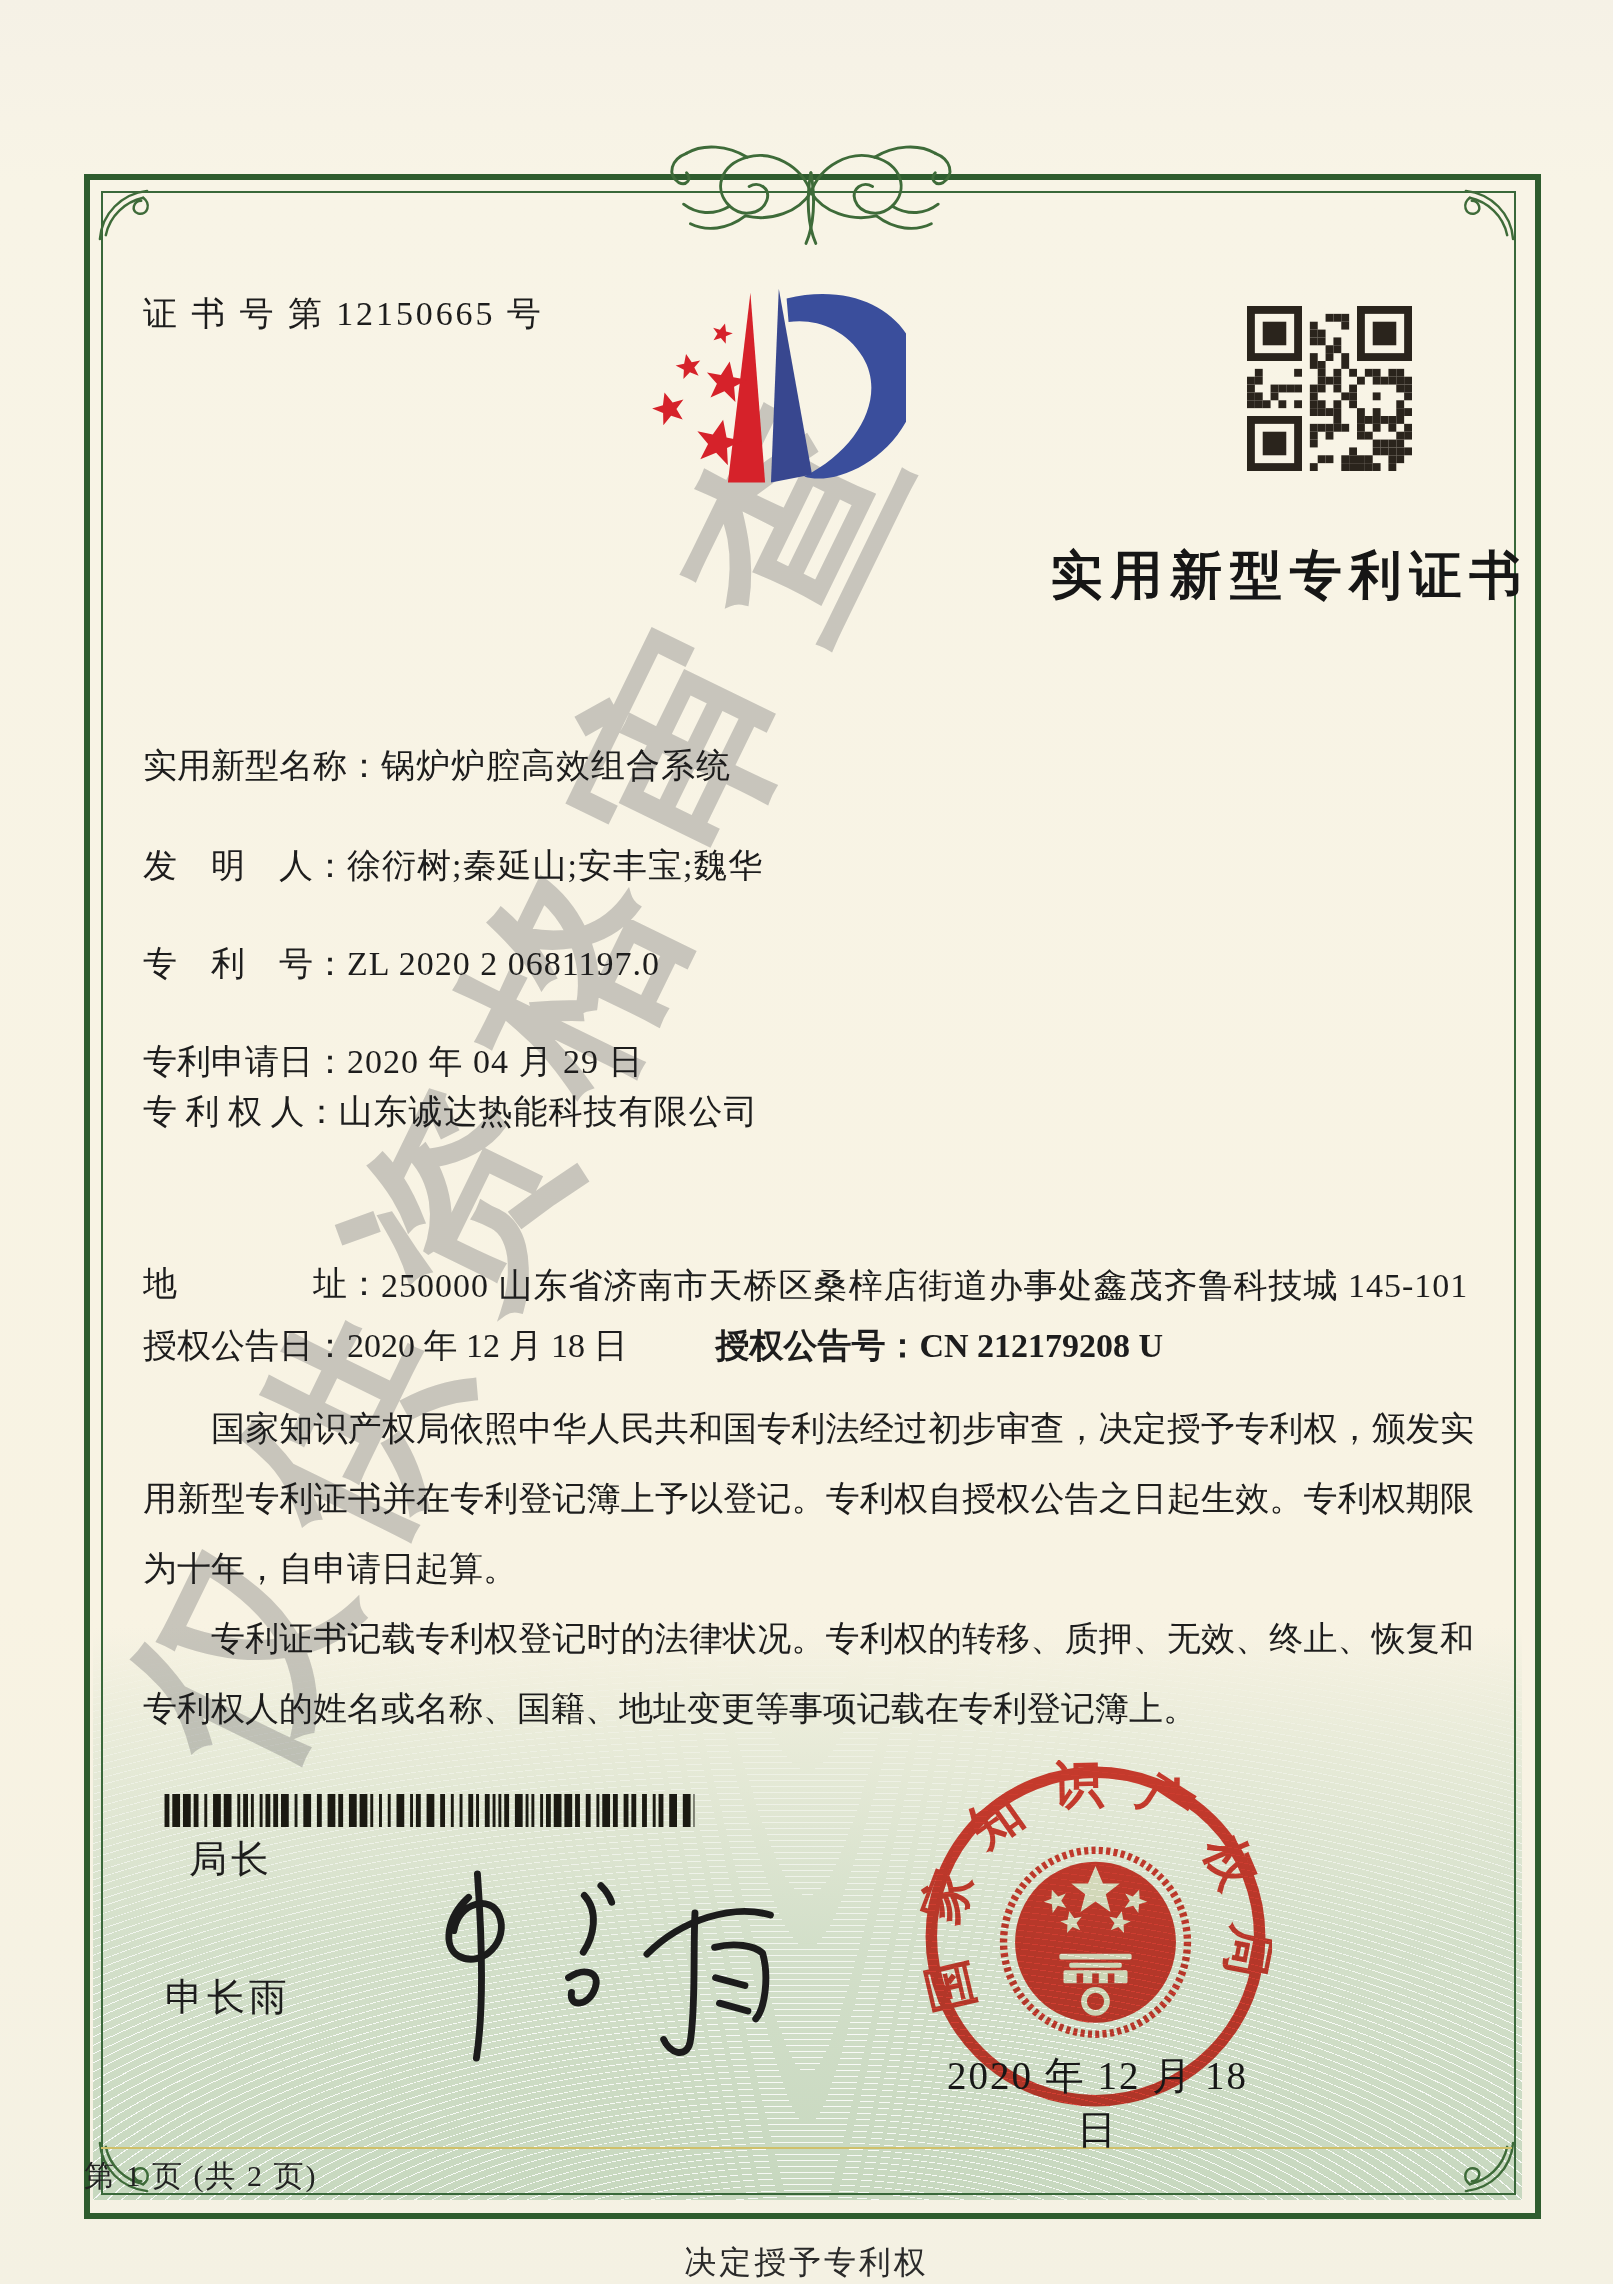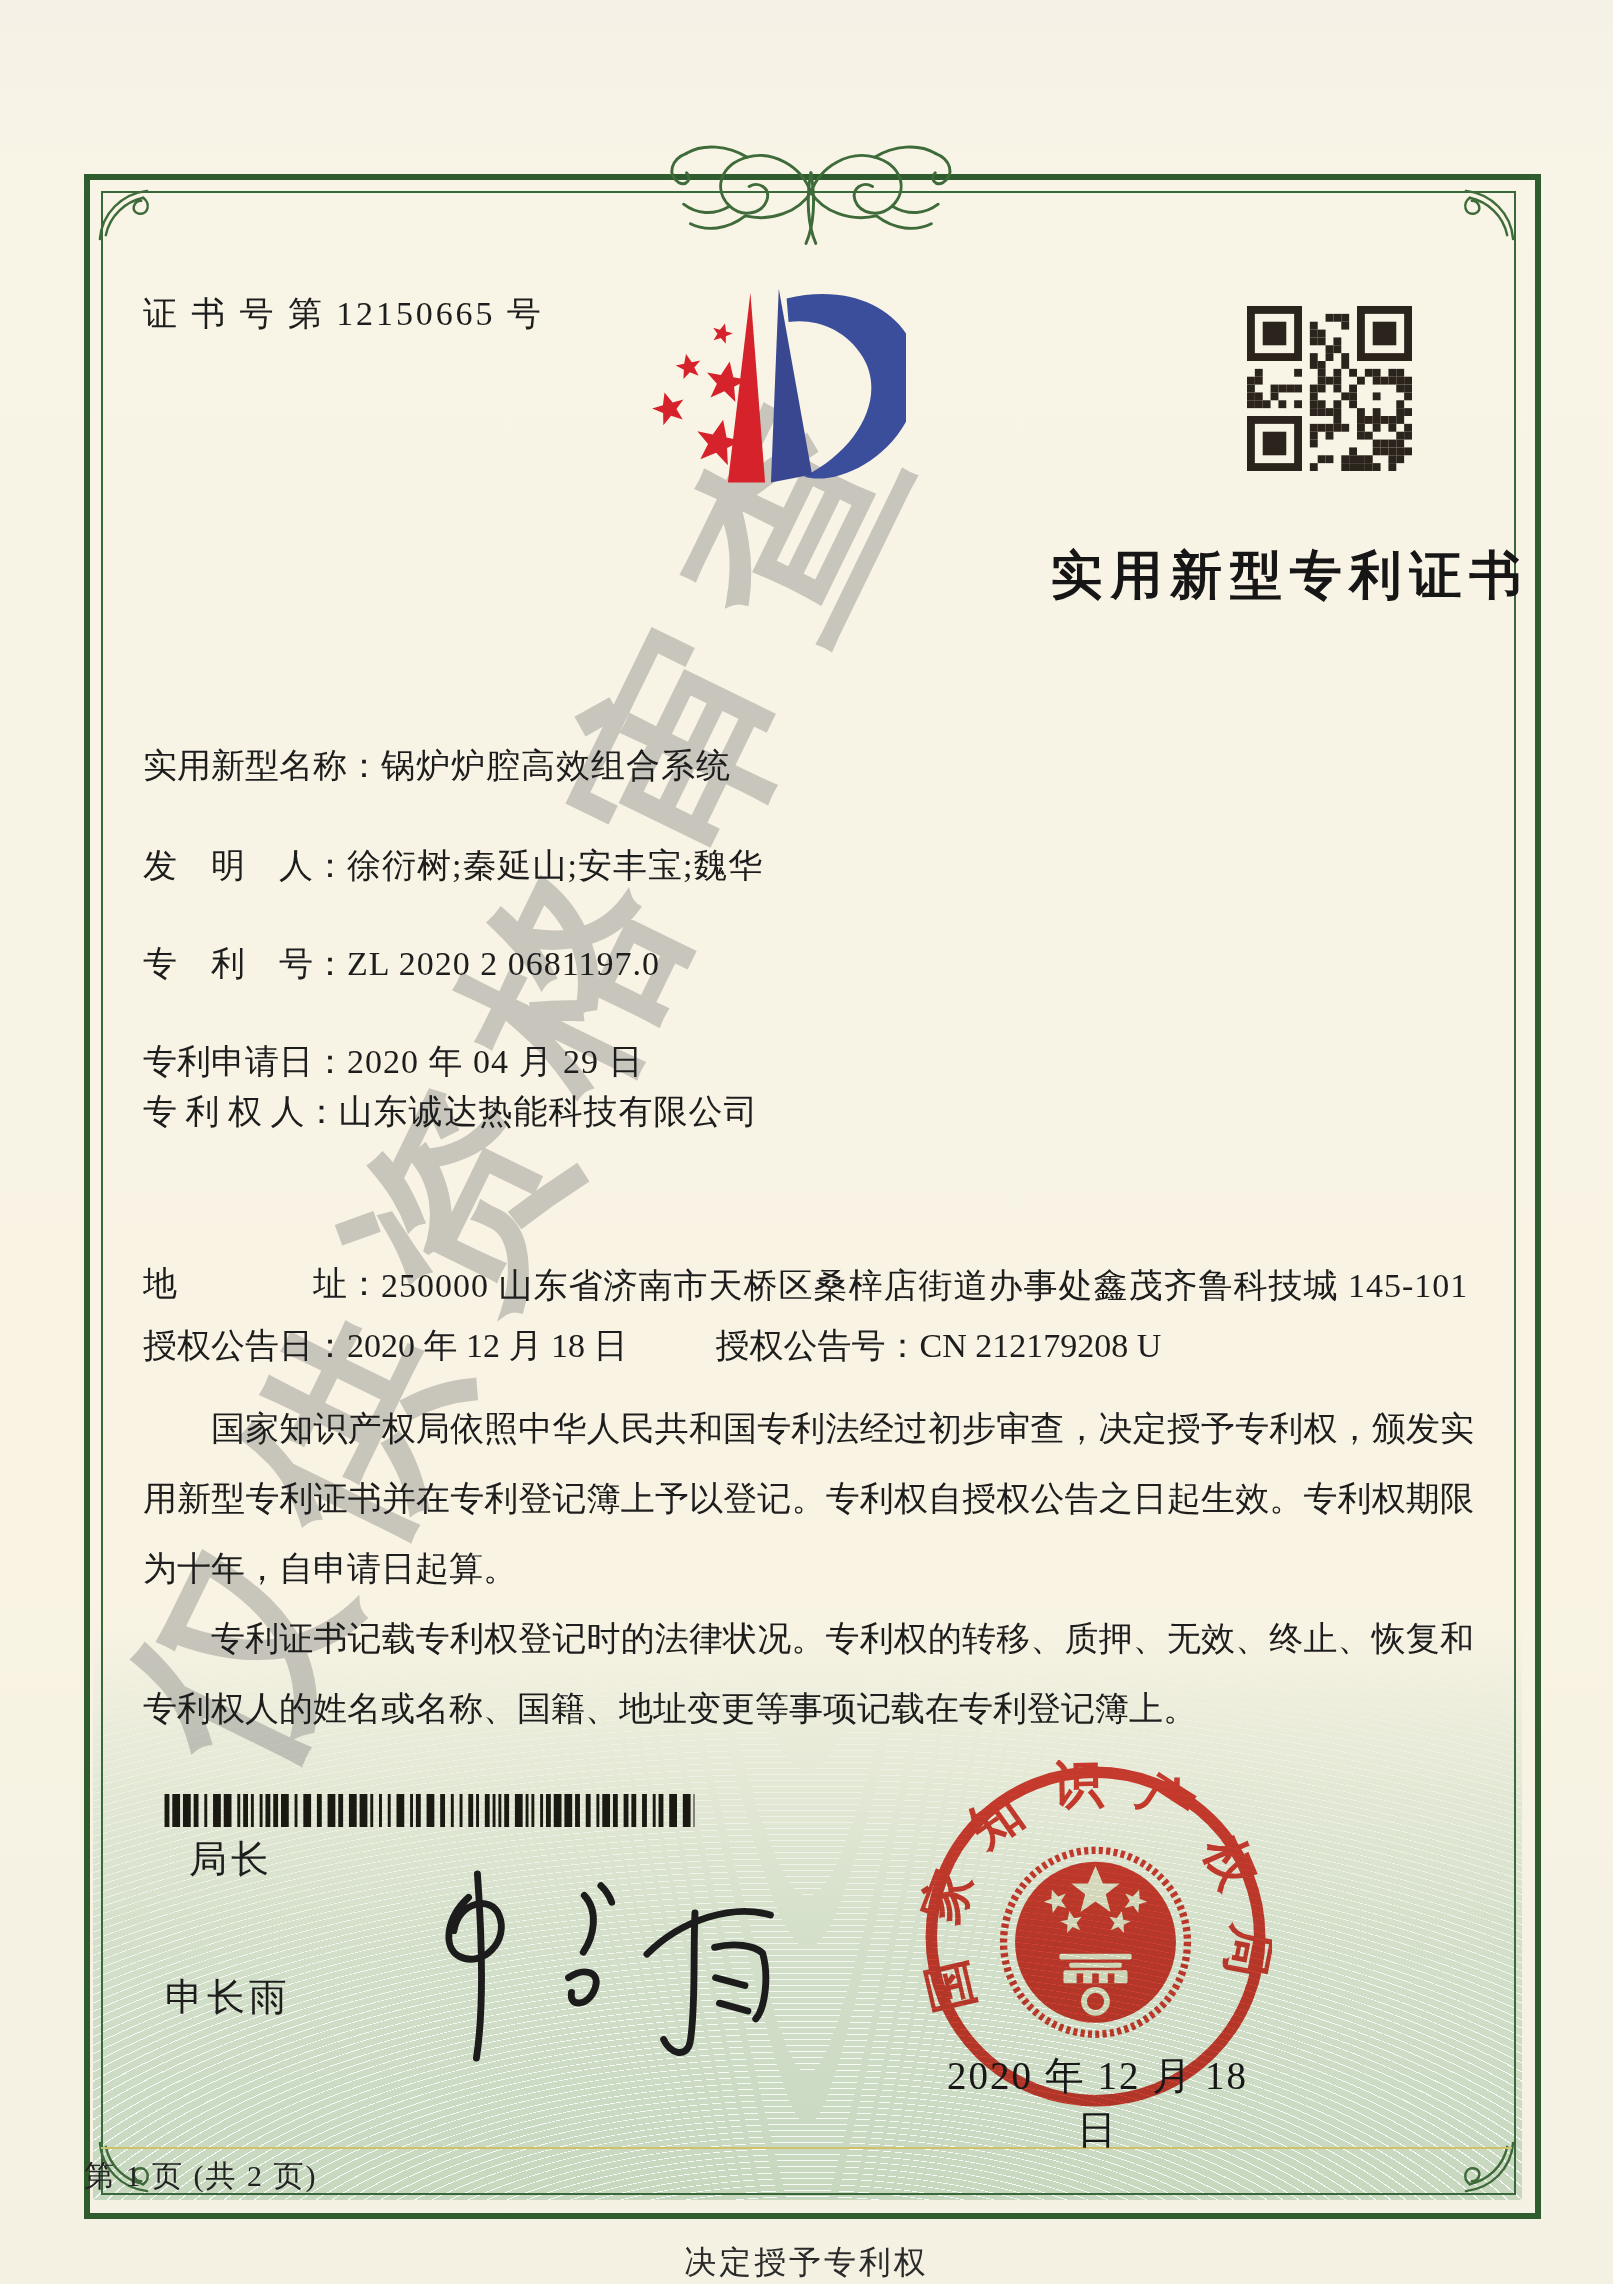--- a/index.html
+++ b/index.html
@@ -29,21 +29,21 @@
   .cert-no{position:absolute;left:143px;top:291px;font-size:34px;letter-spacing:2.9px;z-index:4;}
   .logo{position:absolute;left:632px;top:277px;z-index:4;}
   .qr{position:absolute;left:1247px;top:306px;z-index:4;}
   .title{position:absolute;left:84px;top:541px;width:1445px;text-align:right;z-index:4;
          font-size:52px;font-weight:700;letter-spacing:7.8px;color:#161616;}
   
   .row{position:absolute;left:143px;width:1333px;display:flex;z-index:4;font-size:34px;line-height:49px;}
   .flabel{flex:0 0 auto;white-space:pre;}
   .fvalue{flex:1 1 auto;letter-spacing:1px;}
   .row2col{position:absolute;left:143px;width:1333px;display:flex;z-index:4;font-size:34px;line-height:49px;}
-  .col-b{margin-left:88px;display:flex;}
+  .col-b{margin-left:88px;display:flex;font-weight:bold;}
   
   .paras{position:absolute;left:143px;top:1394px;width:1331px;z-index:4;
          font-size:34px;line-height:70px;text-align:justify;}
   .paras p{margin:0;text-indent:2em;}
   
   .barcode{position:absolute;left:162px;top:1794px;z-index:4;}
   .officer-title{position:absolute;left:165px;top:1834px;font-size:38px;z-index:4;letter-spacing:3.9px;margin-left:24px;}
   .officer-name{position:absolute;left:165px;top:1972px;font-size:38px;z-index:4;letter-spacing:3.9px;}
   .signature{position:absolute;left:400px;top:1860px;z-index:4;}
   .seal{position:absolute;left:919px;top:1760px;z-index:4;mix-blend-mode:multiply;opacity:.94;}

